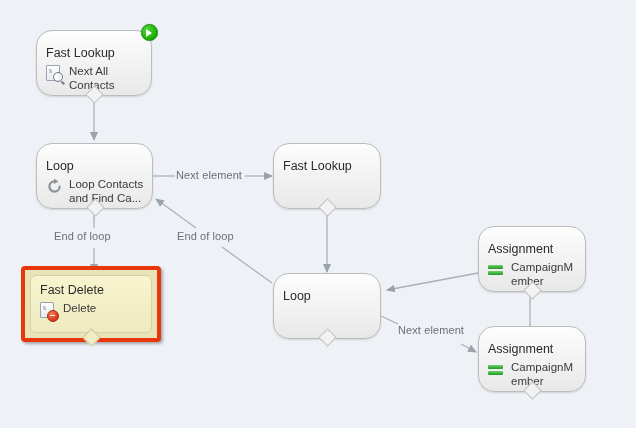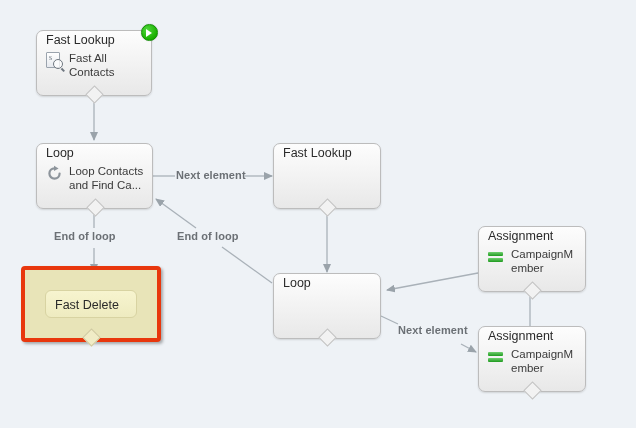--- a/index.html
+++ b/index.html
@@ -20,24 +20,24 @@
     left: 0;
     top: 0;
     width: 636px;
     height: 428px;
     pointer-events: none;
   }
   .node {
     position: absolute;
     box-sizing: border-box;
     border: 1px solid #bcbcbc;
-    border-radius: 7px;
+    border-radius: 16px;
     background: linear-gradient(to bottom, #fdfdfd 0%, #f3f3f3 48%, #e8e8e8 100%);
     box-shadow: 0 1px 2px rgba(0,0,0,0.13);
-    padding: 2px 8px 6px 9px;
+    padding: 15px 8px 6px 9px;
   }
   .node .title {
     font-size: 12.5px;
     color: #2a2a2a;
     line-height: 15px;
     margin-bottom: 3px;
     white-space: nowrap;
   }
   .node .body {
     display: flex;
@@ -56,21 +56,21 @@
     color: #3a3a3a;
     line-height: 14px;
     word-break: break-all;
   }
 
   
   .node.selected {
     border: 4px solid #e8370d;
     border-radius: 4px;
     background: #e8e4b8;
-    padding: 20px;
+    padding: 5px;
     box-shadow: 2px 2px 3px rgba(0,0,0,0.3);
   }
   .node.selected .inner {
     border: 1px solid #d8d3a2;
     border-radius: 6px;
     background: linear-gradient(to bottom, #f7f4cf 0%, #eeebc0 100%);
     width: 100%;
     height: 100%;
     box-sizing: border-box;
     padding: 7px 8px 6px 9px;
@@ -180,21 +180,21 @@
     background: linear-gradient(to bottom, #6fcf6f, #1f9a1f);
     border: 0;
   }
   .ico.assign-bars .bar.b1 { top: 4px; }
   .ico.assign-bars .bar.b2 { top: 10px; }
 
   
   .wire-label {
     position: absolute;
     font-size: 11px;
-    font-weight: bold;
+    font-weight: normal;
     color: #6b7075;
     white-space: nowrap;
     letter-spacing: 0.1px;
   }
 </style>
 </head>
 <body>
 
 <div id="canvas">
 
@@ -251,21 +251,21 @@
   <div class="wire-label" style="left:398px; top:324px;">Next element</div>
 
   <div class="node" style="left:36px; top:30px; width:116px; height:66px;">
     <div class="start-badge"></div>
     <div class="title">Fast Lookup</div>
     <div class="body">
       <span class="ico lookup-doc">
         <span class="sheet"></span>
           <span class="glass"></span>
       </span>
-      <span class="label" style="word-break:normal;">Fast All Contacts</span>
+      <span class="label" style="word-break:normal;">Next All Contacts</span>
     </div>
     <div class="anchor"></div>
   </div>
 
   <div class="node" style="left:36px; top:143px; width:117px; height:66px;">
     <div class="title">Loop</div>
     <div class="body">
       <span class="ico loop-arrow">
         <svg width="17" height="17" viewBox="0 0 17 17">
           <path d="M13.6,8.5 A5.1,5.1 0 1 1 8.5,3.4" fill="none" stroke="#8d949b" stroke-width="2.2" stroke-linecap="round"></path>
@@ -278,20 +278,27 @@
   </div>
 
   <div class="node" style="left:273px; top:143px; width:108px; height:66px;">
     <div class="title">Fast Lookup</div>
     <div class="anchor"></div>
   </div>
 
   <div class="node selected" style="left:21px; top:266px; width:140px; height:76px;">
     <div class="inner">
       <div class="title">Fast Delete</div>
+      <div class="body">
+        <span class="ico delete-doc">
+          <span class="sheet"></span>
+            <span class="minus"></span>
+        </span>
+        <span class="label" style="word-break:normal;">Delete</span>
+      </div>
       <div class="anchor"></div>
     </div>
   </div>
 
   <div class="node" style="left:273px; top:273px; width:108px; height:66px;">
     <div class="title">Loop</div>
     <div class="anchor"></div>
   </div>
 
   <div class="node" style="left:478px; top:226px; width:108px; height:66px;">

